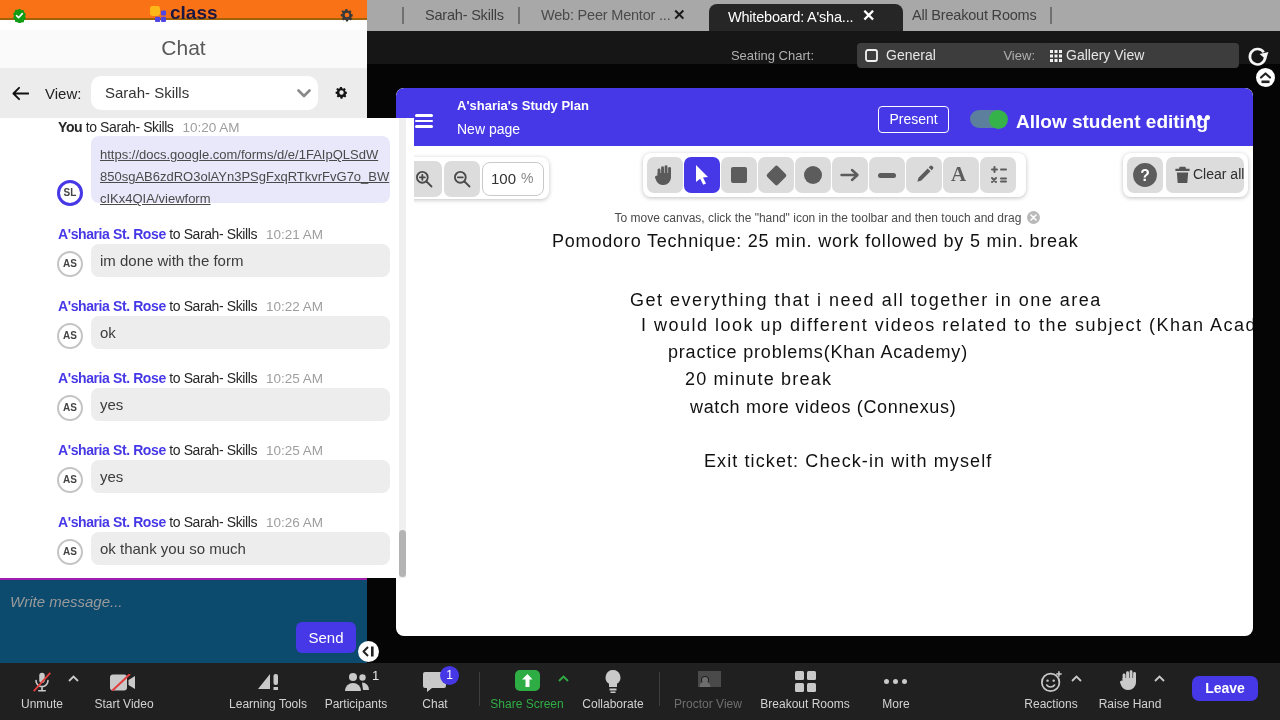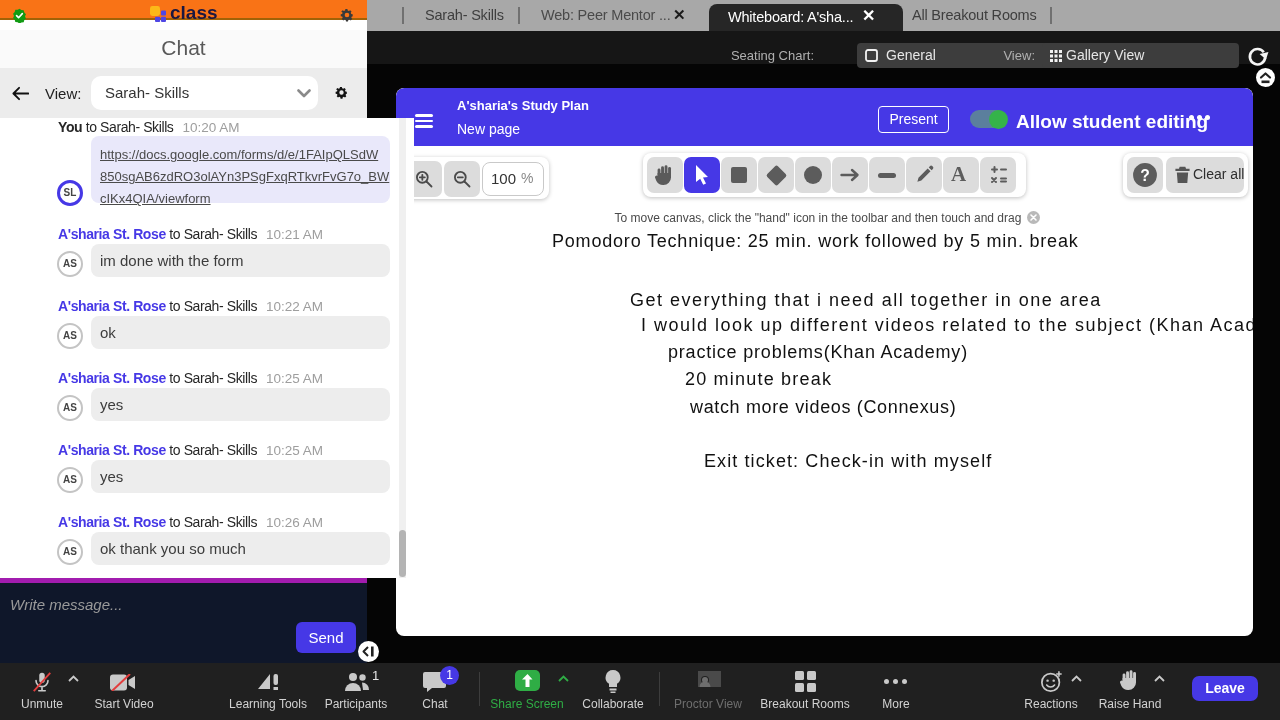--- a/index.html
+++ b/index.html
@@ -7,21 +7,21 @@
 #stage { position:absolute; left:0; top:0; width:1280px; height:720px; background:#050505; overflow:hidden; }
 .abs { position:absolute; }
 
 
 #leftpanel { left:0; top:0; width:367px; height:663px; background:#fff; }
 #topbar { left:0; top:0; width:367px; height:20px; background:#f97316; border-bottom:2px solid #a16207; }
 #chathead { left:0; top:30px; width:367px; height:38px; background:#fafafa; color:#595959; font-size:21px; text-align:center; line-height:36px; }
 #viewrow { left:0; top:68px; width:367px; height:50px; background:#ececec; }
 #viewdd { left:91px; top:76px; width:227px; height:34px; background:#fff; border-radius:10px; }
 #msgs { left:0; top:118px; width:367px; height:460px; background:#fff;margin-left:47px; }
-#composer { left:0; top:578px; width:367px; height:85px; background:#0f172a; border-top:5px solid #a21caf; }
+#composer { left:0; top:578px; width:367px; height:85px; background:#0c4a6e; border-top:2px solid #a21caf; }
 #sendbtn { left:296px; top:622px; width:60px; height:31px; background:#4638e6; border-radius:6px; color:#fff; font-size:15px; text-align:center; line-height:31px; }
 
 .mhead { position:absolute; left:11px; font-size:14px; letter-spacing:-0.4px; color:#262626; white-space:nowrap; }
 .mhead b { font-weight:bold; }
 .mhead .nm { color:#4638e6; font-weight:bold; }
 .mhead .tm { color:#9e9e9e; font-size:13.5px; margin-left:9px; letter-spacing:0; }
 .bubble { position:absolute; left:44px; width:299px; background:#ededed; border-radius:8px; font-size:15px; color:#3c3c3c; padding:8px 0 0 9px; }
 .avatar { position:absolute; left:10px; width:26px; height:26px; border-radius:50%; background:#fff; border:2px solid #c4c4c4; font-size:10px; font-weight:bold; color:#444; text-align:center; line-height:22px; }
 
 

